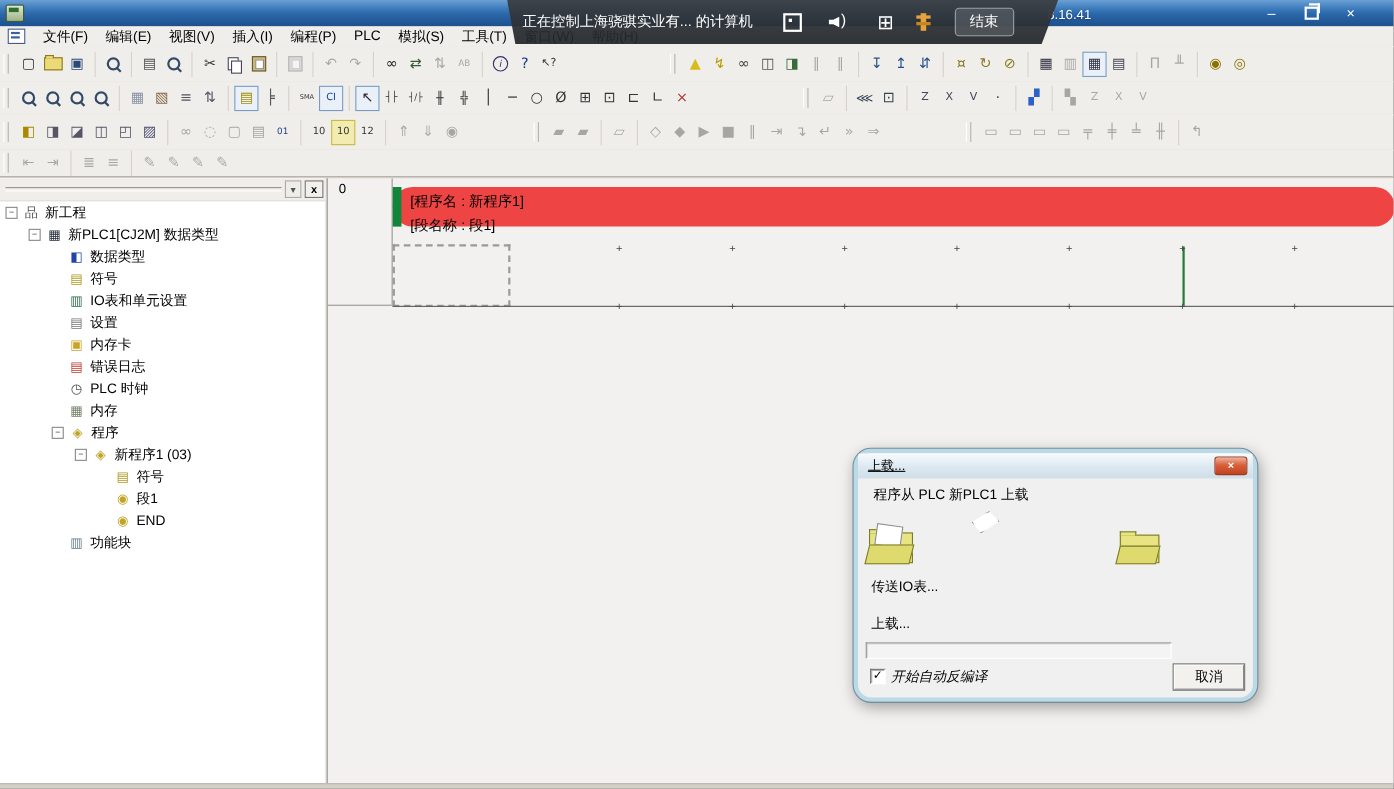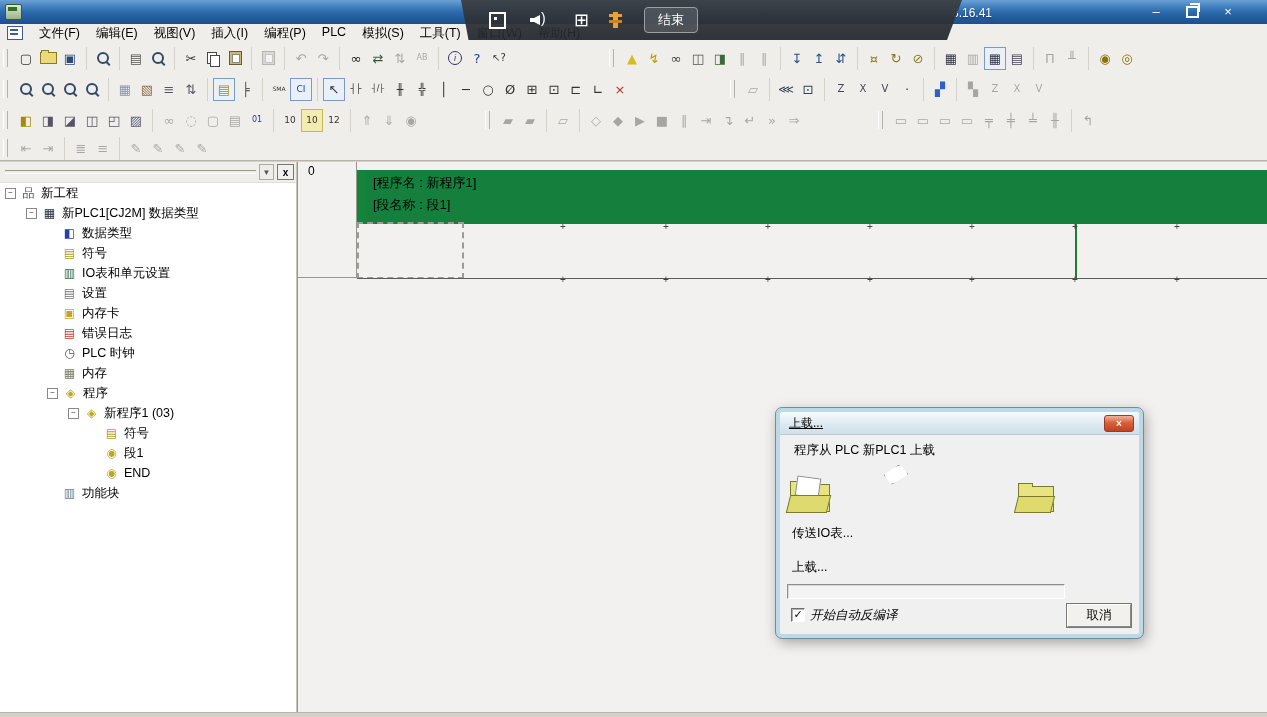--- a/index.html
+++ b/index.html
@@ -89,32 +89,32 @@
   .texp{width:9px;height:9px;border:1px solid #888;background:#fff;font-size:8px;line-height:7px;
     text-align:center;color:#333;margin-right:5px;flex:none;}
   .ticon{width:15px;text-align:center;font-size:12px;margin-right:5px;flex:none;font-family:"DejaVu Sans",sans-serif;}
   .tlabel{font-size:12.5px;}
 
   .ladder{position:absolute;left:297px;top:162px;width:970px;height:551px;background:#f2f1ef;
     border-left:1px solid #9a968e;overflow:hidden;}
   .rungnum{position:absolute;left:10px;top:2px;font-size:12px;}
   .marginsep{position:absolute;left:58px;top:0;width:1px;height:116px;background:#9a968e;}
   .marginbottom{position:absolute;left:0;top:115px;width:58px;height:1px;background:#9a968e;}
-  .lbanner{position:absolute;left:59px;top:8px;right:0;height:54px;background:#15803d;}
+  .lbanner{position:absolute;left:59px;top:8px;right:0;height:36px;background:#ef4444;border-radius:21px;}
   .lbanner .gbar{position:absolute;left:0;top:0;width:8px;height:100%;background:#13853b;}
   .lline1{position:absolute;left:16px;top:4px;font-size:13px;}
   .lline2{position:absolute;left:16px;top:26px;font-size:13px;}
   .selcell{position:absolute;left:59px;top:60px;width:107px;height:57px;border:2px dashed #9a9a9a;box-sizing:border-box;}
   .rungline{position:absolute;left:59px;top:116px;right:0;height:1px;background:#5a5a5a;}
   .greenline{position:absolute;width:2px;background:#1e7d33;}
   .plus{position:absolute;font-size:10px;color:#444;line-height:1;}
 
   
   .dlg{position:absolute;left:776px;top:408px;width:367px;height:230px;z-index:50;
-    background:#f0f0f0;border:4px solid #bcd9e6;outline:1px solid #6f8fa0;border-radius:6px;
+    background:#f0f0f0;border:4px solid #bcd9e6;outline:1px solid #6f8fa0;border-radius:16px;
     box-shadow:2px 4px 14px rgba(0,0,0,.35);box-sizing:border-box;}
   .dlgtitle{height:22px;background:linear-gradient(180deg,#f8fbfd,#dde9f1 55%,#cfdfe9);
     border-bottom:1px solid #b9c9d4;border-radius:3px 3px 0 0;display:flex;align-items:center;position:relative;}
   .dlgtitle .t{margin-left:9px;font-size:12px;text-decoration:underline;}
   .dlgclose{position:absolute;right:5px;top:3px;width:28px;height:15px;border:1px solid #9c3a22;border-radius:3px;
     background:linear-gradient(180deg,#f0b39b,#d9603a 45%,#c14322);color:#fff;font-size:10px;font-weight:bold;
     display:flex;align-items:center;justify-content:center;line-height:1;}
   .dlgmsg{position:absolute;left:14px;top:30px;font-size:12.5px;}
   .bigfolder{position:absolute;width:38px;height:26px;}
   .bigfolder .back{position:absolute;left:0;bottom:0;width:100%;height:100%;background:#e9e482;border:1px solid #7a7a2f;}
@@ -767,20 +767,21 @@
         <div class="fill" id="pfill" style="width: 0%;"></div>
       </div>
 
     <span class="cbx" id="cbx">✓</span>
     <span class="cbxlabel">开始自动反编译</span>
     <button class="cancel">取消</button>
   </div>
   <div class="flypaper"></div>
 
   <div class="banner">
+    <span class="banner-text">正在控制上海骁骐实业有... 的计算机</span>
     <span class="banner-icons">
       <span class="fs-ic"></span>
       <span class="spk"></span>
       <span class="plus-ic">⊞</span>
       <span class="key-ic"></span>
     </span>
     <span class="end-btn">结束</span>
   </div>
 
   <div class="bottomedge"></div>

